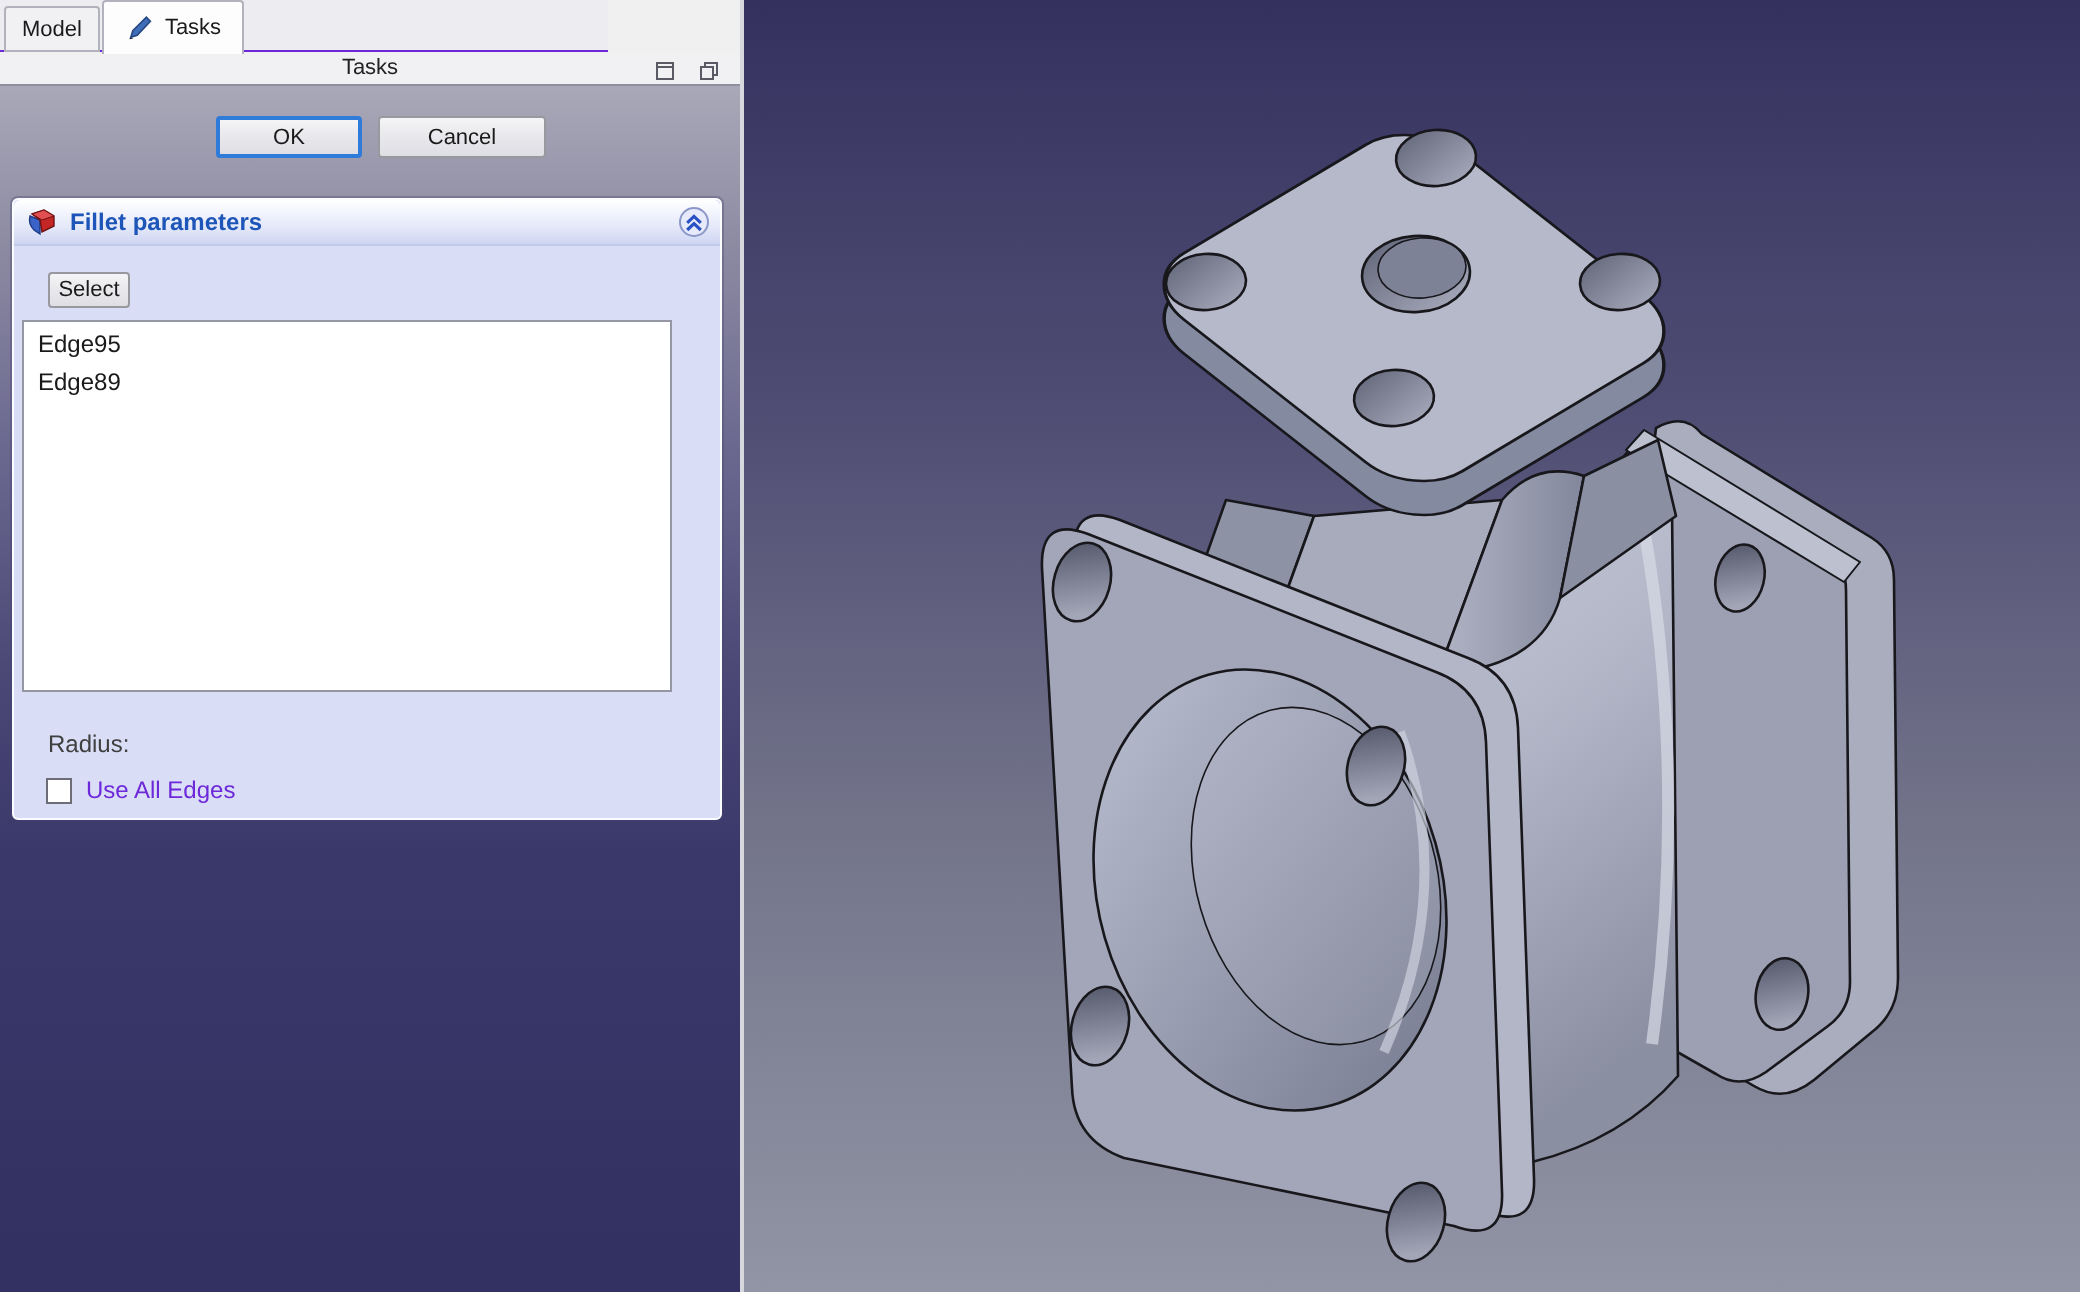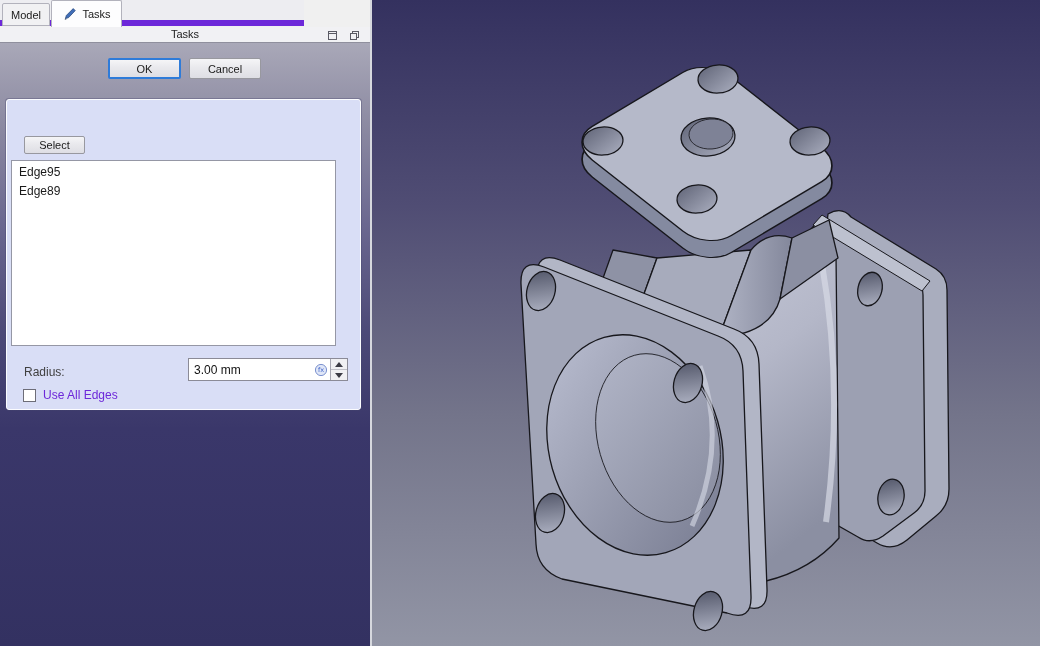--- a/index.html
+++ b/index.html
@@ -3,52 +3,52 @@
 <meta charset="utf-8">
 <style>
   * { margin:0; padding:0; box-sizing:border-box; }
   html,body { width:1040px; height:646px; overflow:hidden;
     font-family:"Liberation Sans","DejaVu Sans",sans-serif; font-size:12px; color:#1a1a1a; }
   #app { position:relative; width:1040px; height:646px; background:#f0f0f0; }
 
   
   #left-panel { position:absolute; left:0; top:0; width:370px; height:646px; }
   .tabbar { position:absolute; left:0; top:0; width:304px; height:26px;
-    background:#ededf1; border-bottom:6px solid #6d28d9; }
+    background:#ededf1; border-bottom:1px solid #6d28d9; }
   .tab { position:absolute; display:flex; align-items:center; justify-content:center; gap:5px;
     font-size:11px; border:1px solid #b2b2bc; border-radius:2px 2px 0 0; cursor:default; }
   .tab-inactive { left:2px; top:3px; width:48px; height:23px; background:#f1f1f3; }
   .tab-active { left:51px; top:0; width:71px; height:27px; background:#fdfdfe; border-bottom:none; z-index:2; }
   .dock-titlebar { position:absolute; left:0; top:27px; width:370px; height:16px;
     background:#f1f1f4; border-bottom:1px solid #8f8f9d; font-size:11px; }
   .dock-title { position:absolute; left:0; right:0; top:1px; text-align:center; color:#222; }
   .dock-btn { position:absolute; top:2px; width:12px; height:12px; display:flex; align-items:center; justify-content:center; }
   .dock-btn.b1 { right:32px; } .dock-btn.b2 { right:10px; }
 
   .panel-body { position:absolute; left:0; top:43px; width:370px; height:603px;
     background:linear-gradient(180deg,#a9a8b8 0%,#8b89a1 14%,#6b6890 30%,#4c4977 48%,#3a376a 64%,#333161 100%); }
 
   .btn { display:flex; align-items:center; justify-content:center; font-size:11px;
     background:linear-gradient(180deg,#f5f5f7 0%,#e9e9ed 45%,#dedee4 100%);
     border:1px solid #98989f; border-radius:2px; cursor:default; }
   #ok-btn { position:absolute; left:108px; top:15px; width:73px; height:21px;
     border:2px solid #2e7bd9; }
-  #cancel-btn { position:absolute; left:189px; top:15px; width:72px; height:21px; }
+  #cancel-btn { position:absolute; left:189px; top:15px; width:84px; height:21px; }
 
   
   .task-box { position:absolute; left:6px; top:56px; width:355px; height:311px;
     background:#d9def6; border:1px solid #fbfcff; border-radius:3px;
     box-shadow:0 0 0 1px rgba(70,70,110,0.35); }
   .task-box-header { position:relative; height:23px; display:flex; align-items:center; gap:6px;
     padding:0 6px; background:linear-gradient(180deg,#ffffff 0%,#e7ebfa 55%,#cfd6f2 100%);
     border-bottom:1px solid #c3cae9; border-radius:3px 3px 0 0; }
   .task-box-title { font-weight:bold; font-size:12px; color:#1d56b8; }
   .collapse-btn { position:absolute; right:5px; top:3px; width:16px; height:16px; }
 
-  #select-btn { position:absolute; left:17px; top:36px; width:61px; height:18px; }
+  #select-btn { position:absolute; left:17px; top:36px; width:41px; height:18px; }
 
   .edge-list { position:absolute; left:4px; top:60px; width:325px; height:186px;
     background:#ffffff; border:1px solid #9597a5; padding:2px 0; overflow:hidden; }
   .edge-item { padding:1px 7px; line-height:17px; font-size:12px; }
 
   .radius-label { position:absolute; left:17px; top:265px; font-size:12px; color:#404040; }
   .radius-field { position:absolute; left:181px; top:258px; width:160px; height:23px;
     display:flex; align-items:center; background:#ffffff; border:1px solid #8b8b97; }
   .radius-input { flex:1; min-width:0; border:none; outline:none; background:transparent;
     font-family:inherit; font-size:12px; padding:0 5px; color:#111; }
@@ -110,48 +110,48 @@
     <div class="panel-body">
 
       <div class="btn" id="ok-btn">
         <span>OK</span>
       </div>
       <div class="btn" id="cancel-btn">
         <span>Cancel</span>
       </div>
 
       <div class="task-box">
+        <div class="task-box-header">
+          <span style="display:inline-flex;">
+            <svg width="16" height="16" viewBox="0 0 16 16">
+              <path d="M2,5 Q1,9 4,12 L7,14 L7,7 Z" fill="#3a62c8" stroke="#1e3a80" stroke-width="0.7"></path>
+              <path d="M3,4 L9,2 L14,5 L14,10 L8,13 L7,7 Z" fill="#c42525" stroke="#701212" stroke-width="0.7"></path>
+              <path d="M3,4 L9,2 L14,5 L8,7 Z" fill="#e05050" stroke="#701212" stroke-width="0.5"></path>
+            </svg>
+          </span>
+          <span class="task-box-title">Fillet parameters</span>
+          <span class="collapse-btn">
+            <svg width="16" height="16" viewBox="0 0 16 16">
+              <circle cx="8" cy="8" r="7" fill="#e6eafb" stroke="#8a97c8"></circle>
+              <polyline points="4.6,8.4 8,5.2 11.4,8.4" fill="none" stroke="#2b52c4" stroke-width="1.6"></polyline>
+              <polyline points="4.6,12 8,8.8 11.4,12" fill="none" stroke="#2b52c4" stroke-width="1.6"></polyline>
+            </svg>
+          </span>
+        </div>
 
         <div class="btn" id="select-btn">
           <span>Select</span>
         </div>
 
         <div class="edge-list">
           <div class="edge-item">Edge95</div>
           <div class="edge-item">Edge89</div>
         </div>
 
         <div class="radius-label">Radius:</div>
-        <div class="radius-field">
-          <input class="radius-input" type="text" value="3.00 mm" style="">
-          <span class="expr-btn">
-            <svg width="14" height="14" viewBox="0 0 14 14">
-              <circle cx="7" cy="7" r="5.6" fill="#dfe6f7" stroke="#7c92cf"></circle>
-              <text x="7" y="9.4" font-size="6.5" text-anchor="middle" fill="#3f63c9" font-family="DejaVu Sans, sans-serif">fx</text>
-            </svg>
-          </span>
-          <span class="spin">
-            <span class="spin-btn">
-                <span class="tri-up"></span>
-              </span>
-            <span class="spin-btn">
-                <span class="tri-down"></span>
-              </span>
-          </span>
-        </div>
 
         <div class="checkbox-row">
           <span class="checkbox"></span>
           <span class="checkbox-label">Use All Edges</span>
         </div>
       </div>
 
     </div>
   </div>
 

